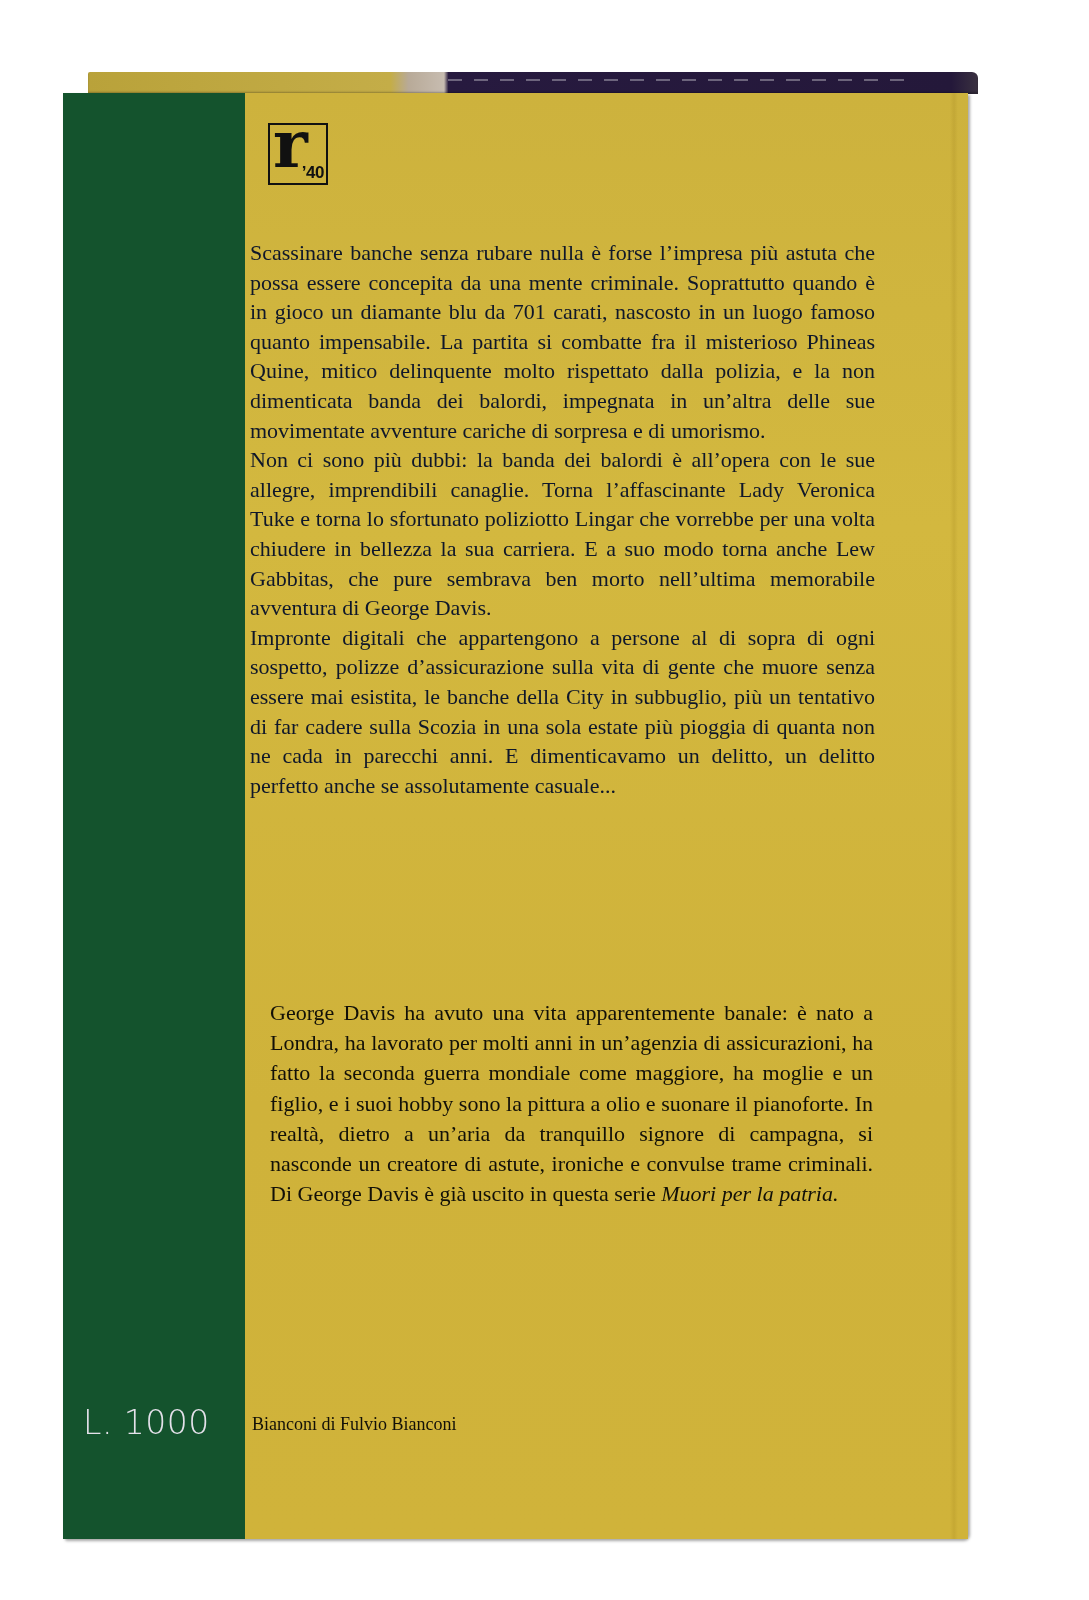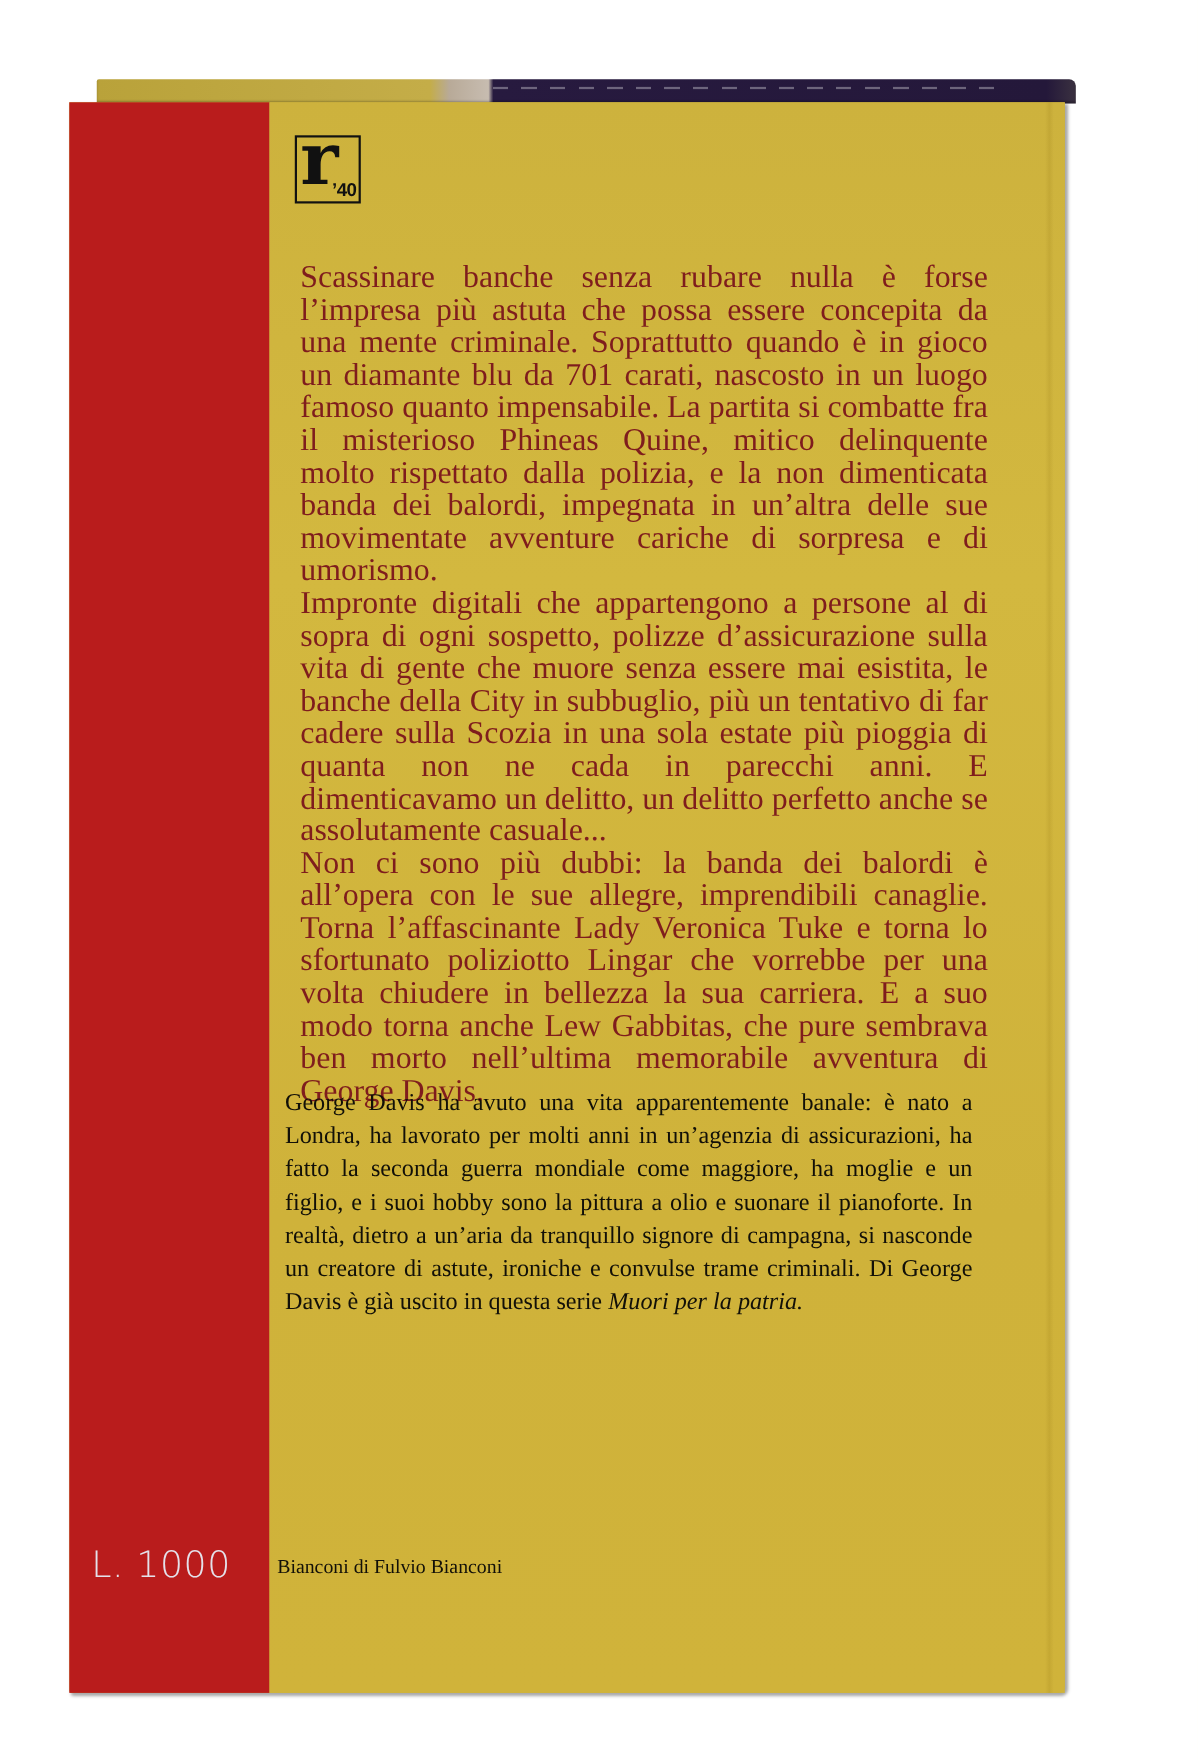--- a/index.html
+++ b/index.html
@@ -42,21 +42,21 @@
       background: #ccb03a;
       box-shadow: 2px 2px 3px rgba(0,0,0,0.35);
       border-radius: 0 0 6px 2px;
     }
     .spine-band {
       position: absolute;
       left: 0;
       top: 0;
       width: 182px;
       height: 100%;
-      background: #b91c1c;
+      background: #14532d;
     }
     .yellow-panel {
       position: absolute;
       left: 182px;
       top: 0;
       right: 0;
       height: 100%;
       background: linear-gradient(180deg, #cdb23d 0%, #d3b83f 30%, #cfb23a 70%, #d0b33a 100%);
     }
     .yellow-panel::after {
@@ -93,43 +93,43 @@
       bottom: 2px;
       font-family: "Liberation Sans", "DejaVu Sans", sans-serif;
       font-weight: bold;
       font-size: 17px;
       line-height: 1;
       color: #111;
       letter-spacing: -0.5px;
     }
     .blurb {
       position: absolute;
-      left: 210px;
+      left: 187px;
       top: 145px;
       width: 625px;
-      font-size: 29px;
+      font-size: 22px;
       line-height: 29.6px;
-      color: #7f1d1d;
+      color: #0f172a;
       text-align: justify;
     }
     .blurb p {
       margin: 0;
       text-align-last: left;
     }
     .bio {
       position: absolute;
       left: 195px;
       top: 893px;
       width: 627px;
       font-size: 22px;
       line-height: 30.2px;
       color: #121008;
       text-align: justify;
     }
-    .bio p { margin: 1px; }
+    .bio p { margin: 12px; }
     .bio em {
       font-style: italic;
     }
     .price {
       position: absolute;
       left: 20px;
       top: 1310px;
       font-family: "DejaVu Sans", "Liberation Sans", sans-serif;
       font-weight: 300;
       font-size: 33px;
@@ -158,22 +158,22 @@
 
   <div class="yellow-panel"></div>
 
   <div class="logo">
     <span class="logo-r">r</span>
     <span class="logo-num">’40</span>
   </div>
 
   <div class="blurb">
     <p>Scassinare banche senza rubare nulla è forse l’impresa più astuta che possa essere concepita da una mente criminale. Soprattutto quando è in gioco un diamante blu da 701 carati, nascosto in un luogo famoso quanto impensabile. La partita si combatte fra il misterioso Phineas Quine, mitico delinquente molto rispettato dalla polizia, e la non dimenticata banda dei balordi, impegnata in un’altra delle sue movimentate avventure cariche di sorpresa e di umorismo.</p>
+    <p>Non ci sono più dubbi: la banda dei balordi è all’opera con le sue allegre, imprendibili canaglie. Torna l’affascinante Lady Veronica Tuke e torna lo sfortunato poliziotto Lingar che vorrebbe per una volta chiudere in bellezza la sua carriera. E a suo modo torna anche Lew Gabbitas, che pure sembrava ben morto nell’ultima memorabile avventura di George Davis.</p>
     <p>Impronte digitali che appartengono a persone al di sopra di ogni sospetto, polizze d’assicurazione sulla vita di gente che muore senza essere mai esistita, le banche della City in subbuglio, più un tentativo di far cadere sulla Scozia in una sola estate più pioggia di quanta non ne cada in parecchi anni. E dimenticavamo un delitto, un delitto perfetto anche se assolutamente casuale...</p>
-    <p>Non ci sono più dubbi: la banda dei balordi è all’opera con le sue allegre, imprendibili canaglie. Torna l’affascinante Lady Veronica Tuke e torna lo sfortunato poliziotto Lingar che vorrebbe per una volta chiudere in bellezza la sua carriera. E a suo modo torna anche Lew Gabbitas, che pure sembrava ben morto nell’ultima memorabile avventura di George Davis.</p>
   </div>
 
   <div class="bio">
     <p><span>George Davis ha avuto una vita apparentemente banale: è nato a Londra, ha lavorato per molti anni in un’agenzia di assicurazioni, ha fatto la seconda guerra mondiale come maggiore, ha moglie e un figlio, e i suoi hobby sono la pittura a olio e suonare il pianoforte. In realtà, dietro a un’aria da tranquillo signore di campagna, si nasconde un creatore di astute, ironiche e convulse trame criminali. Di George Davis è già uscito in questa serie</span> <em>Muori per la patria.</em></p>
   </div>
 
   <div class="credit">Bianconi di Fulvio Bianconi</div>
 </div>
 
 </body></html>

